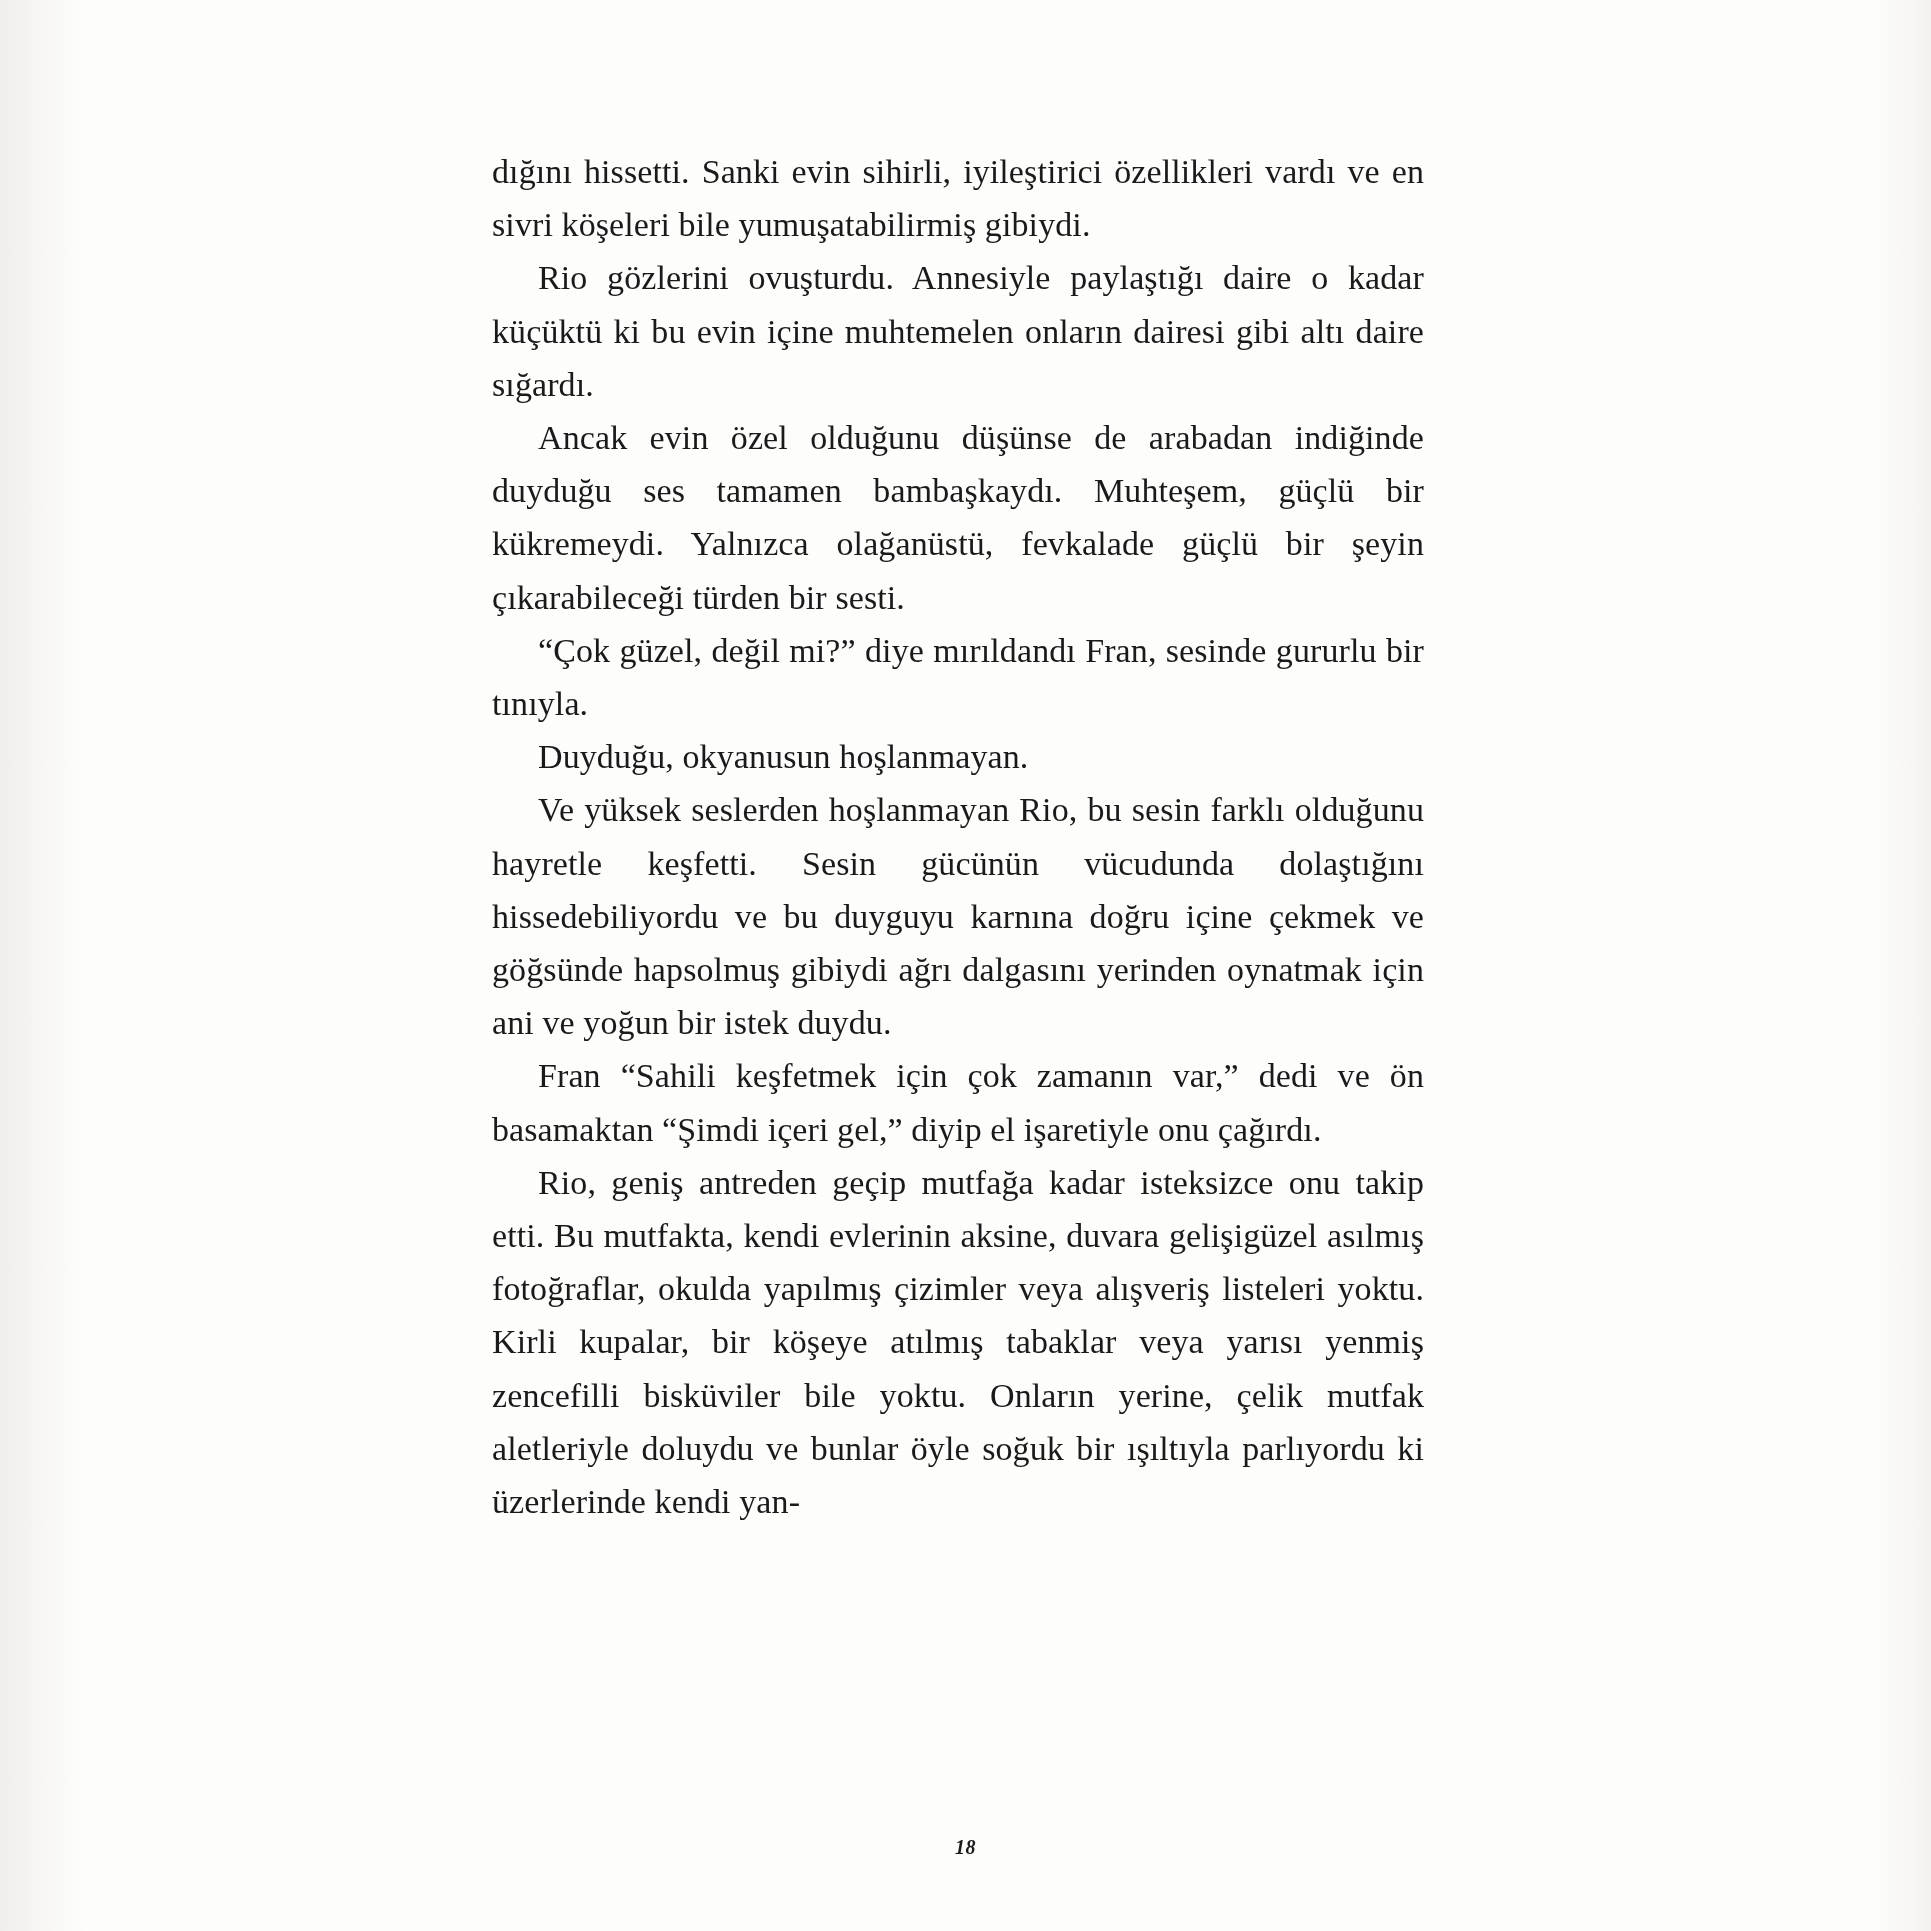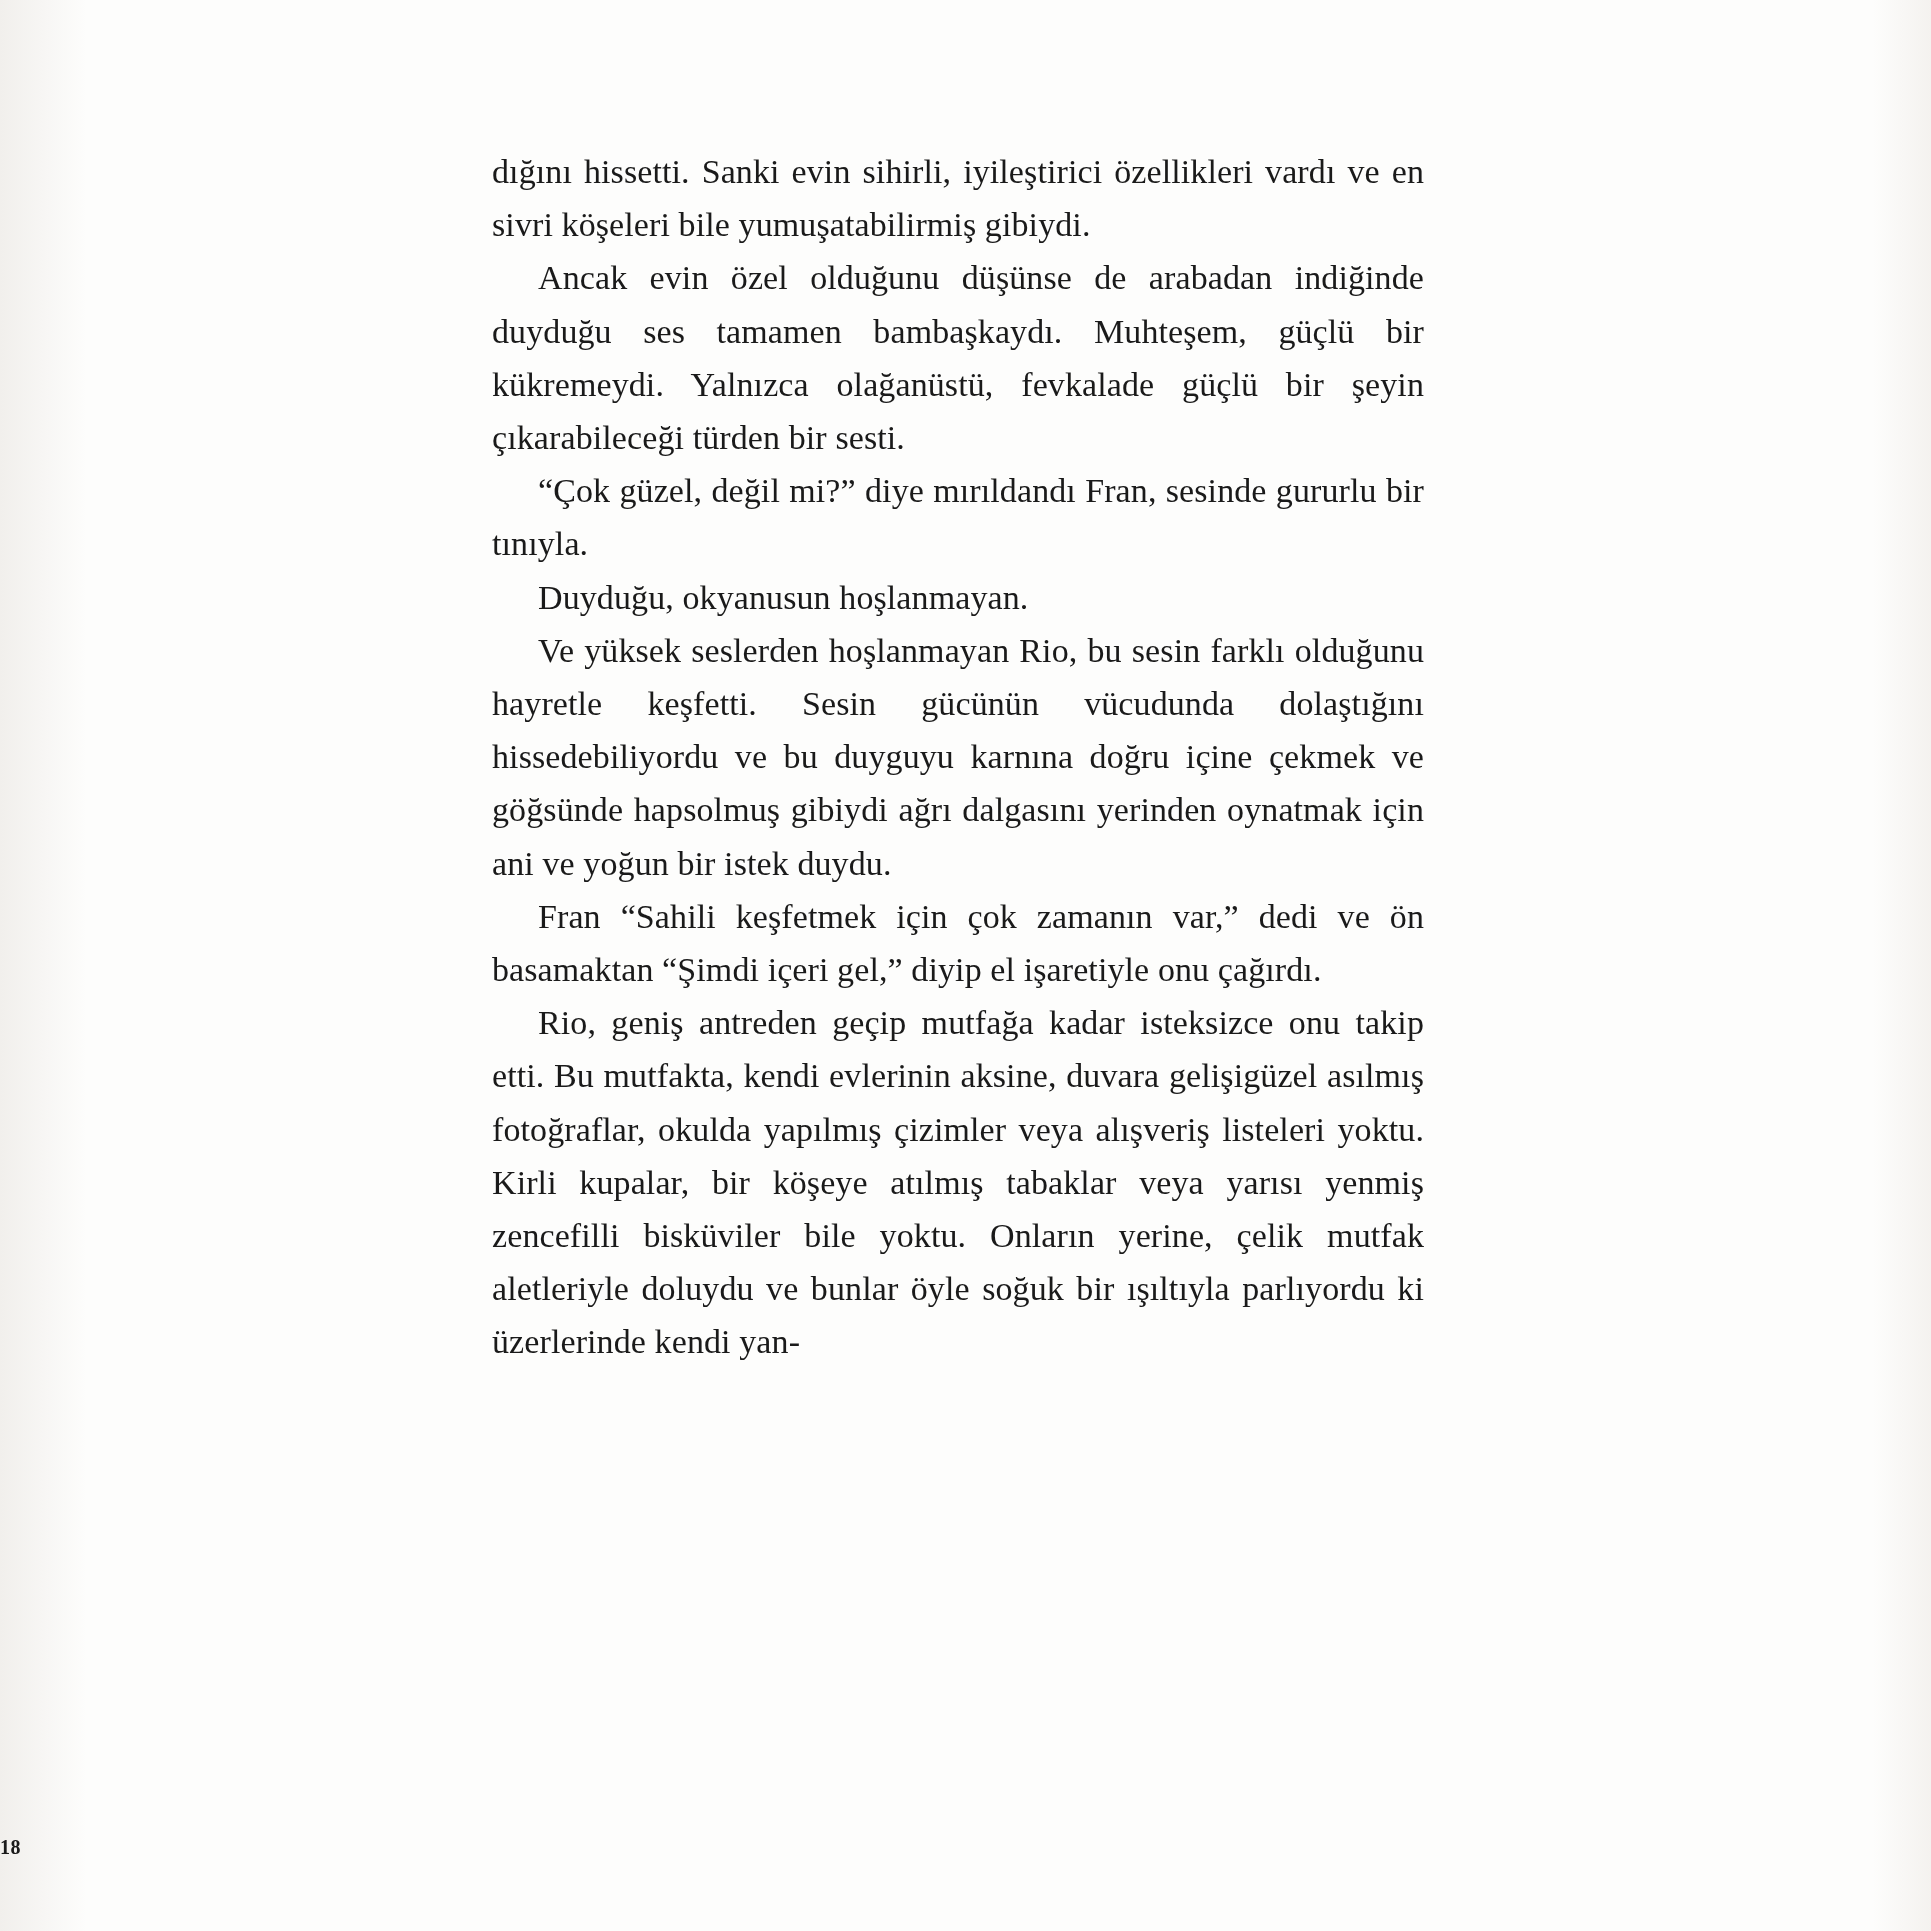--- a/index.html
+++ b/index.html
@@ -38,26 +38,27 @@
     letter-spacing: 0.1px;
   }
   .para.indent {
     text-indent: 46px;
   }
   .page-number {
     position: absolute;
     left: 0;
     right: 0;
     top: 1836px;
-    text-align: left;
+    text-align: center;
     font-size: 20px;
     font-weight: bold;
     font-family: "Liberation Serif", "DejaVu Serif", serif;
     color: #1a1a1a;
     letter-spacing: 0.5px;
+    font-style: italic;
   }
   
   .edge-left {
     position: absolute;
     left: 0; top: 0; bottom: 0; width: 87px;
     background: linear-gradient(to right, #f1efec 0%, #fdfdfc 100%);
     pointer-events: none;
   }
   .edge-right {
     position: absolute;
@@ -69,20 +70,21 @@
 </head>
 <body>
 
 <div class="page">
 
   <div class="edge-left"></div>
   <div class="edge-right"></div>
 
   <div class="text-column">
     <p class="para">dığını hissetti. Sanki evin sihirli, iyileştirici özellikleri vardı ve en sivri köşeleri bile yumuşatabilirmiş gibiydi.</p>
+    <p class="para indent">Rio gözlerini ovuşturdu. Annesiyle paylaştığı daire o kadar küçüktü ki bu evin içine muhtemelen onların dairesi gibi altı daire sığardı.</p>
     <p class="para indent">Ancak evin özel olduğunu düşünse de arabadan indiğinde duyduğu ses tamamen bambaşkaydı. Muhteşem, güçlü bir kükremeydi. Yalnızca olağanüstü, fevkalade güçlü bir şeyin çıkarabileceği türden bir sesti.</p>
     <p class="para indent">“Çok güzel, değil mi?” diye mırıldandı Fran, sesinde gururlu bir tınıyla.</p>
     <p class="para indent">Duyduğu, okyanusun hoşlanmayan.</p>
     <p class="para indent">Ve yüksek seslerden hoşlanmayan Rio, bu sesin farklı olduğunu hayretle keşfetti. Sesin gücünün vücudunda dolaştığını hissedebiliyordu ve bu duyguyu karnına doğru içine çekmek ve göğsünde hapsolmuş gibiydi ağrı dalgasını yerinden oynatmak için ani ve yoğun bir istek duydu.</p>
     <p class="para indent">Fran “Sahili keşfetmek için çok zamanın var,” dedi ve ön basamaktan “Şimdi içeri gel,” diyip el işaretiyle onu çağırdı.</p>
     <p class="para indent">Rio, geniş antreden geçip mutfağa kadar isteksizce onu takip etti. Bu mutfakta, kendi evlerinin aksine, duvara gelişigüzel asılmış fotoğraflar, okulda yapılmış çizimler veya alışveriş listeleri yoktu. Kirli kupalar, bir köşeye atılmış tabaklar veya yarısı yenmiş zencefilli bisküviler bile yoktu. Onların yerine, çelik mutfak aletleriyle doluydu ve bunlar öyle soğuk bir ışıltıyla parlıyordu ki üzerlerinde kendi yan-</p>
   </div>
 
   <div class="page-number">18</div>
 

